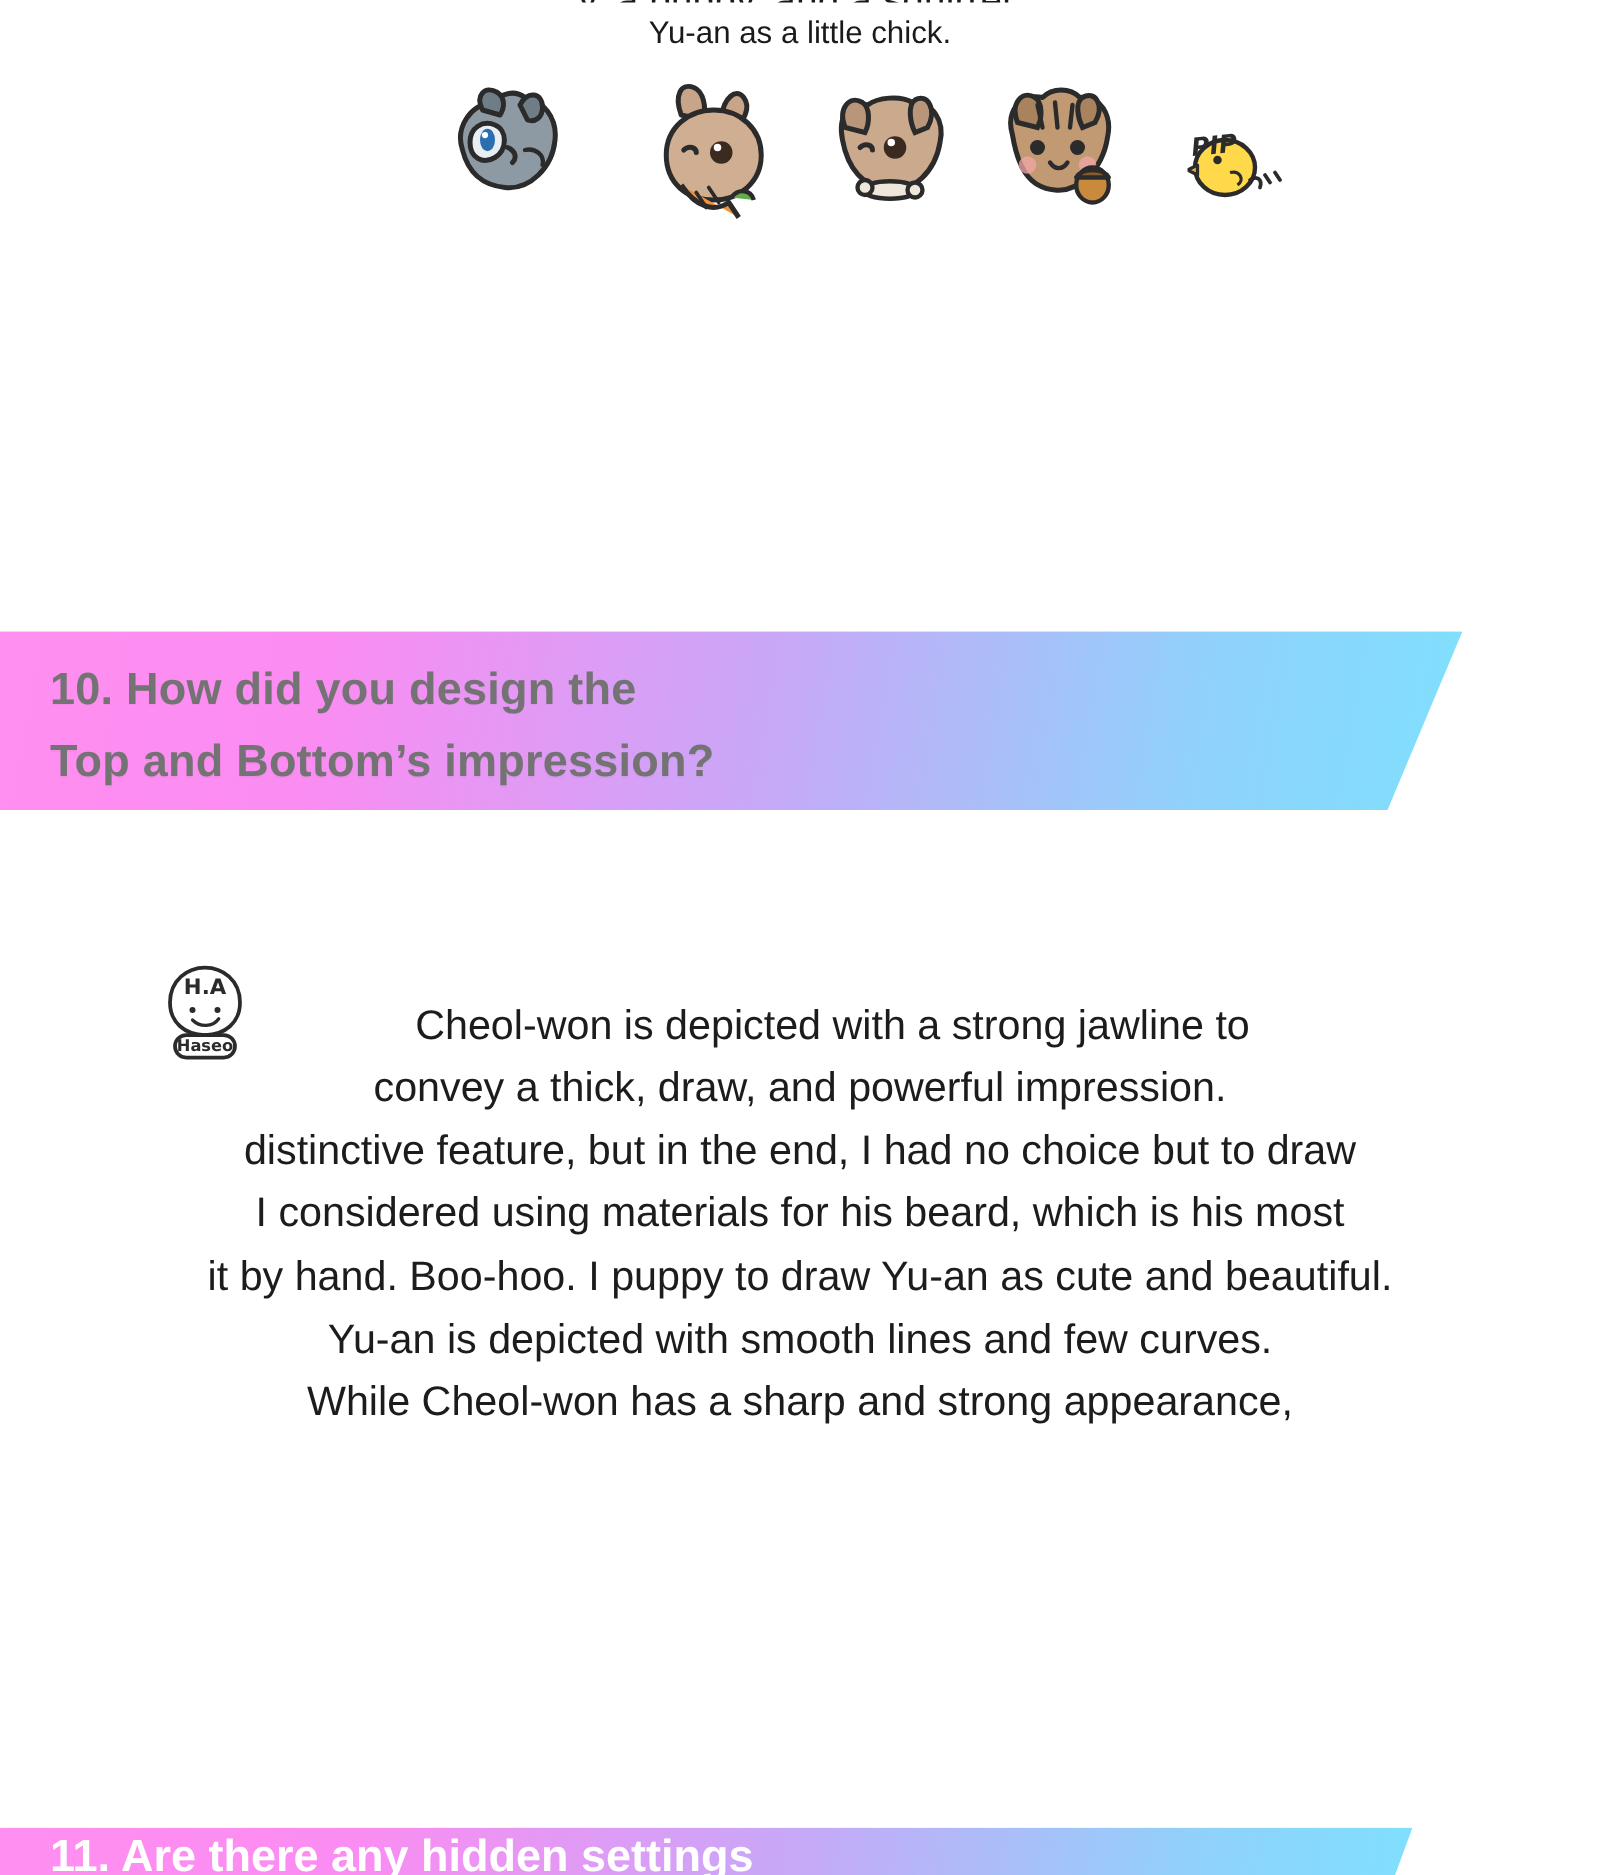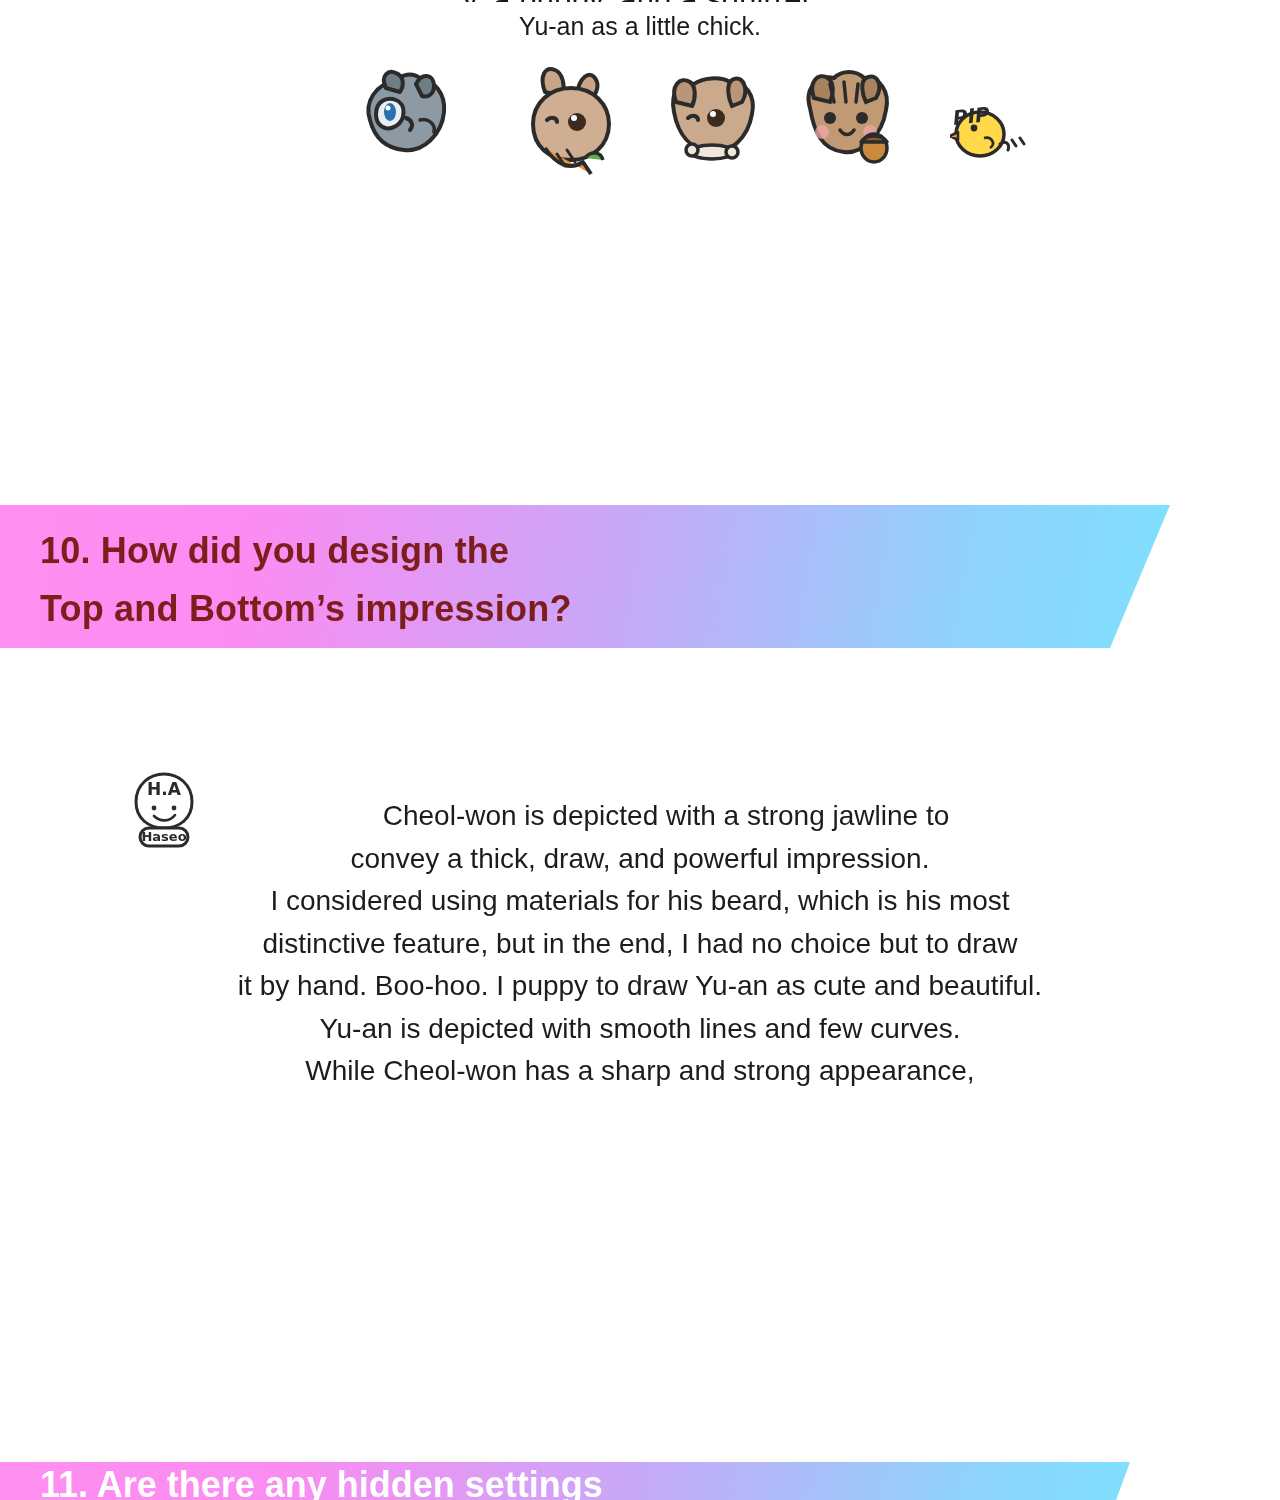--- a/index.html
+++ b/index.html
@@ -79,34 +79,34 @@
     inset: 0;
     background: linear-gradient(100deg, #ff8ff0 0%, #fb8cf2 22%, #c9a7f7 52%, #8fd2fb 82%, #7fe0fd 100%);
     clip-path: polygon(0 0, 1170px 0, 1110px 143px, 0 143px);
   }
   .banner-text {
     position: absolute;
     left: 40px;
     top: 17px;
     font-size: 36px;
     font-weight: 700;
-    color: #7f1d1d;
+    color: #737373;
     line-height: 1.62;
     letter-spacing: .2px;
     text-shadow: 0 1px 0 rgba(0,0,0,.03);
   }
 
   
   .answer {
     position: absolute;
     top: 795px;
     left: 0;
     width: 1280px;
     text-align: center;
-    font-size: 28px;
+    font-size: 33px;
     line-height: 1.52;
     color: #1c1c1c;
   }
   .answer .line { display: block; white-space: nowrap; }
   .answer .first-line {
     display: block;
     white-space: nowrap;
     padding-left: 52px;
   }
 
@@ -239,22 +239,22 @@
     <circle cx="50" cy="40" r="2.4" fill="#2b2b2b"></circle>
     <path d="M30 48 C36 54 46 54 51 47" fill="none" stroke="#2b2b2b" stroke-width="2.6" stroke-linecap="round"></path>
     <rect x="16" y="60" width="48" height="18" rx="9" fill="#ffffff" stroke="#2b2b2b" stroke-width="3"></rect>
     <text x="40" y="73" font-family="DejaVu Sans, sans-serif" font-size="13" font-weight="600" fill="#2b2b2b" text-anchor="middle">Haseo</text>
   </svg>
 </div>
 
 <div class="answer">
   <span class="first-line">Cheol-won is depicted with a strong jawline to</span>
   <span class="line">convey a thick, draw, and powerful impression.</span>
+  <span class="line">distinctive feature, but in the end, I had no choice but to draw</span>
   <span class="line">I considered using materials for his beard, which is his most</span>
-  <span class="line">distinctive feature, but in the end, I had no choice but to draw</span>
   <span class="line">it by hand. Boo-hoo. I puppy to draw Yu-an as cute and beautiful.</span>
   <span class="line">Yu-an is depicted with smooth lines and few curves.</span>
   <span class="line">While Cheol-won has a sharp and strong appearance,</span>
 </div>
 
 <div class="banner-bottom">
   <div class="banner-bottom-shape"></div>
   <div class="banner-bottom-text">11. Are there any hidden settings</div>
 </div>
 

